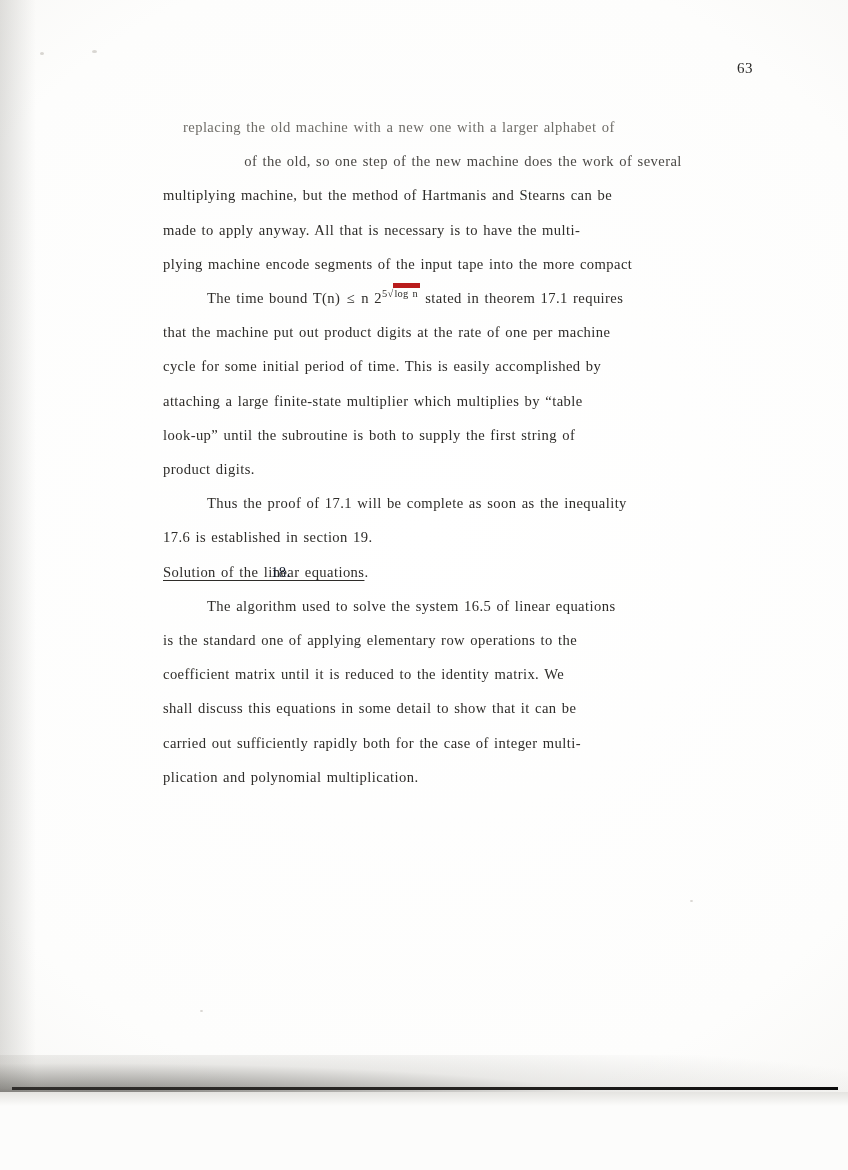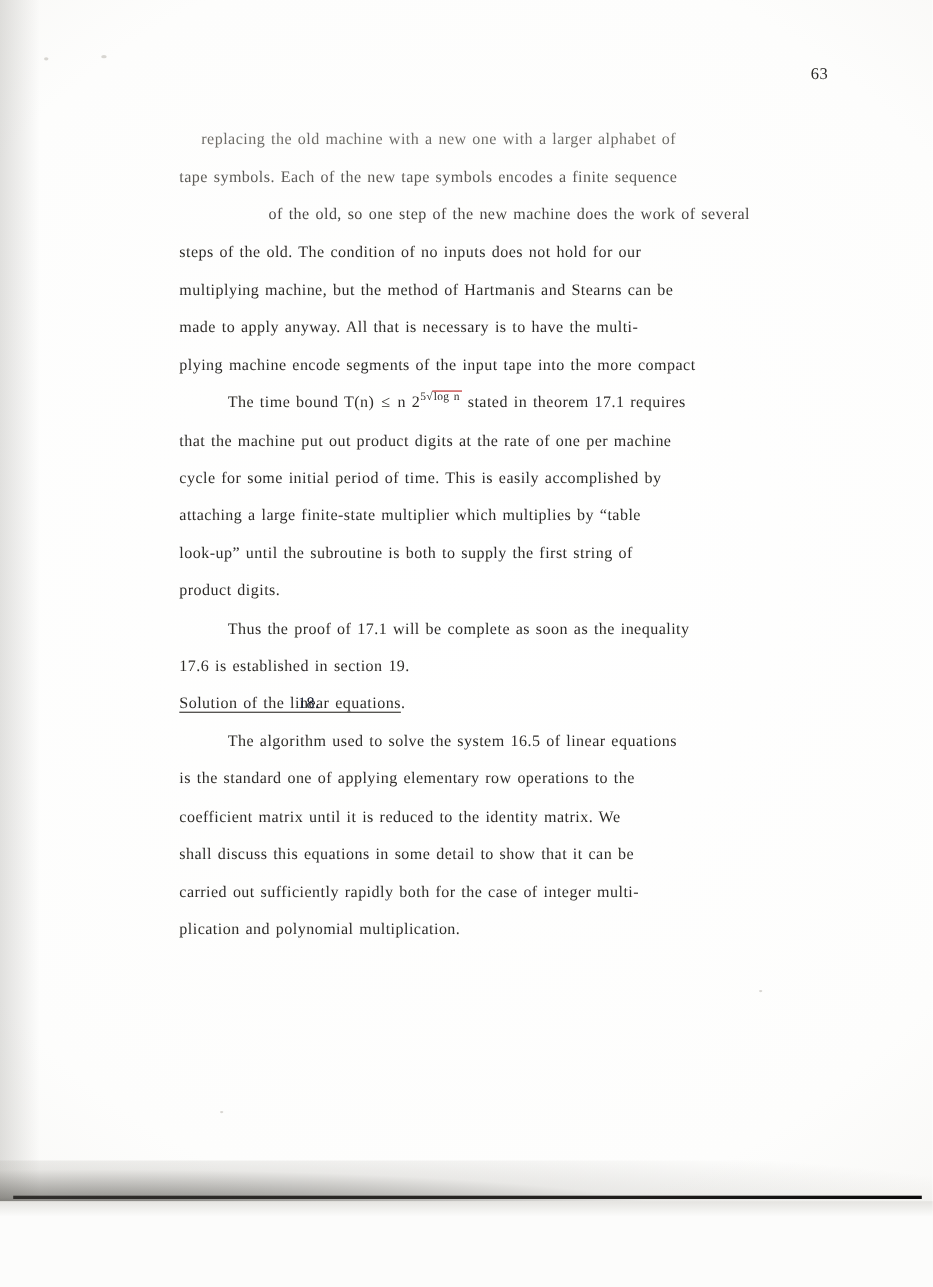--- a/index.html
+++ b/index.html
@@ -128,21 +128,21 @@
   
   .sup {
     position: relative;
     display: inline-block;
     font-size: 10.5px;
     vertical-align: 6px;
     line-height: 1;
     letter-spacing: 0.2px;
   }
   .radicand {
-    border-top: 1px solid #b91c1c;
+    border-top: 5px solid #b91c1c;
     padding: 0 2px 0 1px;
     display: inline-block;
     line-height: 1.15;
   }
   .radical-slash {
     display: inline-block;
     transform: translateY(0px);
   }
 
   .leq {
@@ -165,23 +165,21 @@
 <div id="scan"></div>
 <div id="left-gutter"></div>
 
 <div id="page">
 
   <div class="page-number">63</div>
 
   <div class="body-text">
 
     <div class="line faded-1">replacing the old machine with a new one with a larger alphabet of</div>
-    <div class="line faded-2">tape symbols.  Each of the new tape symbols encodes a finite sequence</div>
     <div class="line faded-3">of the old, so one step of the new machine does the work of several</div>
-    <div class="line">steps of the old.  The condition of no inputs does not hold for our</div>
     <div class="line">multiplying machine, but the method of Hartmanis and Stearns can be</div>
     <div class="line">made to apply anyway.  All that is necessary is to have the multi-</div>
     <div class="line">plying machine encode segments of the input tape into the more compact</div>
 
     <div class="line indent"><span>The time bound T(n) </span><span class="leq">≤</span><span> n 2</span><span class="sup"><span>5</span><span class="radical-slash">√</span><span class="radicand">log n</span></span><span> stated in theorem 17.1 requires</span></div>
     <div class="line">that the machine put out product digits at the rate of one per machine</div>
     <div class="line">cycle for some initial period of time.  This is easily accomplished by</div>
     <div class="line">attaching a large finite-state multiplier which multiplies by “table</div>
     <div class="line">look-up” until the subroutine is both to supply the first string of</div>
     <div class="line">product digits.</div>

